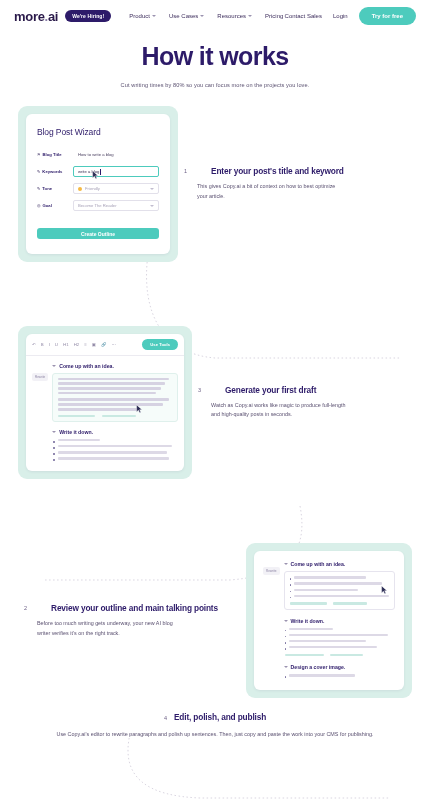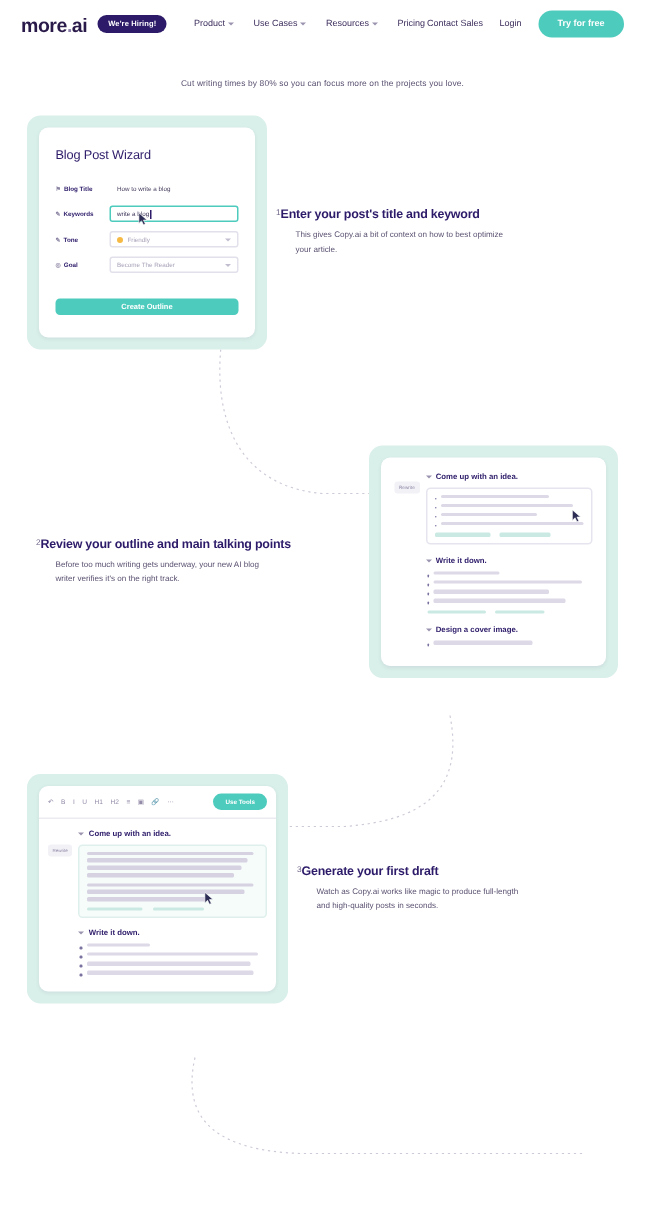--- a/index.html
+++ b/index.html
@@ -126,21 +126,21 @@
   }
   .card-inner {
     background: #ffffff;
     border-radius: 6px;
     overflow: hidden;
     box-shadow: 0 1px 3px rgba(40,20,80,0.07);
   }
 
   
   .step-text { flex: 1; padding: 0 6px; }
-  .step-head { display: flex; align-items: center; gap: 0; }
+  .step-head { display: flex; align-items: center; gap: 24px; }
   .step-num { font-size: 5.5px; color: #6b5f85; font-weight: 500; }
   .step-title {
     font-size: 8.3px;
     font-weight: 700;
     color: #2d1b69;
     letter-spacing: -0.15px;
   }
   .step-desc {
     margin-top: 6px;
     margin-left: 13px;
@@ -366,20 +366,21 @@
   </div>
 
   <div class="nav-right">
     <div class="nav-link">Contact Sales</div>
     <div class="nav-link">Login</div>
     <button class="try-btn">Try for free</button>
   </div>
 </div>
 
 <div class="hero">
+  <h1>How it works</h1>
   <p>Cut writing times by 80% so you can focus more on the projects you love.</p>
 </div>
 
 <div class="steps">
 
   <svg class="connectors" viewBox="0 0 430 700">
     <path d="M148 148 C140 210, 165 248, 215 252 L400 252" fill="none" stroke="#cfcad8" stroke-width="0.8" stroke-dasharray="1.5 2.5"></path>
     <path d="M300 400 C310 452, 280 470, 230 474 L45 474" fill="none" stroke="#cfcad8" stroke-width="0.8" stroke-dasharray="1.5 2.5"></path>
     <path d="M130 628 C120 672, 148 690, 200 692 L390 692" fill="none" stroke="#cfcad8" stroke-width="0.8" stroke-dasharray="1.5 2.5"></path>
   </svg>
@@ -442,121 +443,20 @@
         </div>
       </div>
     </div>
 
     <div class="step-text">
       <div class="step-head">
         <span class="step-num">1</span>
         <span class="step-title">Enter your post's title and keyword</span>
       </div>
       <div class="step-desc">This gives Copy.ai a bit of context on how to best optimize your article.</div>
-    </div>
-  </div>
-
-  <div class="step reverse" style="margin-top:64px;">
-    <div class="card-frame">
-      <div class="card-inner">
-        <div class="outline">
-
-          <div class="ol-block">
-            <span class="ol-badge">Rewrite</span>
-            <div class="ol-body">
-              <div class="ol-head">
-                <i class="tri"></i>
-                <span>Come up with an idea.</span>
-              </div>
-              <div class="ol-card">
-                <div class="ol-li">
-                    <i class="bullet"></i>
-                    <div class="ln" style="width:72%"></div>
-                  </div>
-                <div class="ol-li">
-                    <i class="bullet"></i>
-                    <div class="ln" style="width:88%"></div>
-                  </div>
-                <div class="ol-li">
-                    <i class="bullet"></i>
-                    <div class="ln" style="width:64%"></div>
-                  </div>
-                <div class="ol-li">
-                    <i class="bullet"></i>
-                    <div class="ln" style="width:95%"></div>
-                  </div>
-                <div class="ol-actions">
-                  <div class="ol-act" style="width:38%"></div>
-                  <div class="ol-act" style="width:34%"></div>
-                </div>
-              </div>
-            </div>
-            <svg class="cursor" style="left:118px; top:24px;" viewBox="0 0 12 16">
-              <path d="M1 1 L1 13 L4 10 L6.3 14.6 L8.4 13.6 L6.2 9.2 L10.3 9.2 Z" fill="#2d2d55" stroke="#fff" stroke-width="0.7"></path>
-            </svg>
-          </div>
-
-          <div class="ol-block">
-            <span class="ol-badge" style="visibility:hidden">Rewrite</span>
-            <div class="ol-body">
-              <div class="ol-head">
-                <i class="tri"></i>
-                <span>Write it down.</span>
-              </div>
-              <div class="ol-plain">
-                <div class="ol-li">
-                    <i class="bullet"></i>
-                    <div class="ln" style="width:40%"></div>
-                  </div>
-                <div class="ol-li">
-                    <i class="bullet"></i>
-                    <div class="ln" style="width:90%"></div>
-                  </div>
-                <div class="ol-li">
-                    <i class="bullet"></i>
-                    <div class="ln" style="width:70%"></div>
-                  </div>
-                <div class="ol-li">
-                    <i class="bullet"></i>
-                    <div class="ln" style="width:80%"></div>
-                  </div>
-                <div class="ol-actions">
-                  <div class="ol-act" style="width:36%"></div>
-                  <div class="ol-act" style="width:30%"></div>
-                </div>
-              </div>
-            </div>
-          </div>
-
-          <div class="ol-block" style="margin-bottom:0">
-            <span class="ol-badge" style="visibility:hidden">Rewrite</span>
-            <div class="ol-body">
-              <div class="ol-head">
-                <i class="tri"></i>
-                <span>Design a cover image.</span>
-              </div>
-              <div class="ol-plain">
-                <div class="ol-li">
-                    <i class="bullet"></i>
-                    <div class="ln" style="width:60%"></div>
-                  </div>
-              </div>
-            </div>
-          </div>
-
-        </div>
-      </div>
-    </div>
-
-    <div class="step-text">
-      <div class="step-head">
-        <span class="step-num">2</span>
-        <span class="step-title">Review your outline and main talking points</span>
-      </div>
-      <div class="step-desc">Before too much writing gets underway, your new AI blog writer verifies it's on the right track.</div>
     </div>
   </div>
 
   <div class="step" style="margin-top:64px;">
     <div class="card-frame">
       <div class="card-inner">
         <div class="editor">
 
           <div class="ed-toolbar">
             <span class="tb-ico">↶</span>
@@ -635,14 +535,122 @@
 
     <div class="step-text">
       <div class="step-head">
         <span class="step-num">3</span>
         <span class="step-title">Generate your first draft</span>
       </div>
       <div class="step-desc">Watch as Copy.ai works like magic to produce full-length and high-quality posts in seconds.</div>
     </div>
   </div>
 
+  <div class="step reverse" style="margin-top:64px;">
+    <div class="card-frame">
+      <div class="card-inner">
+        <div class="outline">
+
+          <div class="ol-block">
+            <span class="ol-badge">Rewrite</span>
+            <div class="ol-body">
+              <div class="ol-head">
+                <i class="tri"></i>
+                <span>Come up with an idea.</span>
+              </div>
+              <div class="ol-card">
+                <div class="ol-li">
+                    <i class="bullet"></i>
+                    <div class="ln" style="width:72%"></div>
+                  </div>
+                <div class="ol-li">
+                    <i class="bullet"></i>
+                    <div class="ln" style="width:88%"></div>
+                  </div>
+                <div class="ol-li">
+                    <i class="bullet"></i>
+                    <div class="ln" style="width:64%"></div>
+                  </div>
+                <div class="ol-li">
+                    <i class="bullet"></i>
+                    <div class="ln" style="width:95%"></div>
+                  </div>
+                <div class="ol-actions">
+                  <div class="ol-act" style="width:38%"></div>
+                  <div class="ol-act" style="width:34%"></div>
+                </div>
+              </div>
+            </div>
+            <svg class="cursor" style="left:118px; top:24px;" viewBox="0 0 12 16">
+              <path d="M1 1 L1 13 L4 10 L6.3 14.6 L8.4 13.6 L6.2 9.2 L10.3 9.2 Z" fill="#2d2d55" stroke="#fff" stroke-width="0.7"></path>
+            </svg>
+          </div>
+
+          <div class="ol-block">
+            <span class="ol-badge" style="visibility:hidden">Rewrite</span>
+            <div class="ol-body">
+              <div class="ol-head">
+                <i class="tri"></i>
+                <span>Write it down.</span>
+              </div>
+              <div class="ol-plain">
+                <div class="ol-li">
+                    <i class="bullet"></i>
+                    <div class="ln" style="width:40%"></div>
+                  </div>
+                <div class="ol-li">
+                    <i class="bullet"></i>
+                    <div class="ln" style="width:90%"></div>
+                  </div>
+                <div class="ol-li">
+                    <i class="bullet"></i>
+                    <div class="ln" style="width:70%"></div>
+                  </div>
+                <div class="ol-li">
+                    <i class="bullet"></i>
+                    <div class="ln" style="width:80%"></div>
+                  </div>
+                <div class="ol-actions">
+                  <div class="ol-act" style="width:36%"></div>
+                  <div class="ol-act" style="width:30%"></div>
+                </div>
+              </div>
+            </div>
+          </div>
+
+          <div class="ol-block" style="margin-bottom:0">
+            <span class="ol-badge" style="visibility:hidden">Rewrite</span>
+            <div class="ol-body">
+              <div class="ol-head">
+                <i class="tri"></i>
+                <span>Design a cover image.</span>
+              </div>
+              <div class="ol-plain">
+                <div class="ol-li">
+                    <i class="bullet"></i>
+                    <div class="ln" style="width:60%"></div>
+                  </div>
+              </div>
+            </div>
+          </div>
+
+        </div>
+      </div>
+    </div>
+
+    <div class="step-text">
+      <div class="step-head">
+        <span class="step-num">2</span>
+        <span class="step-title">Review your outline and main talking points</span>
+      </div>
+      <div class="step-desc">Before too much writing gets underway, your new AI blog writer verifies it's on the right track.</div>
+    </div>
+  </div>
+
+  <div class="final">
+    <div class="final-head">
+      <span class="step-num">4</span>
+      <span class="step-title">Edit, polish, and publish</span>
+    </div>
+    <p>Use Copy.ai's editor to rewrite paragraphs and polish up sentences. Then, just copy and paste the work into your CMS for publishing.</p>
+  </div>
 
 </div>
 
 </body></html>

